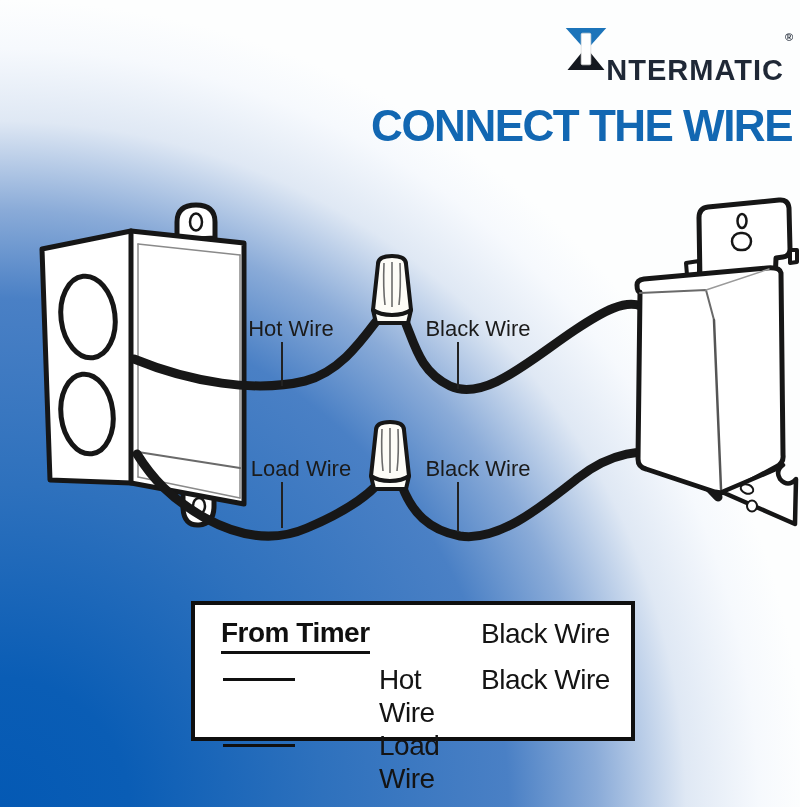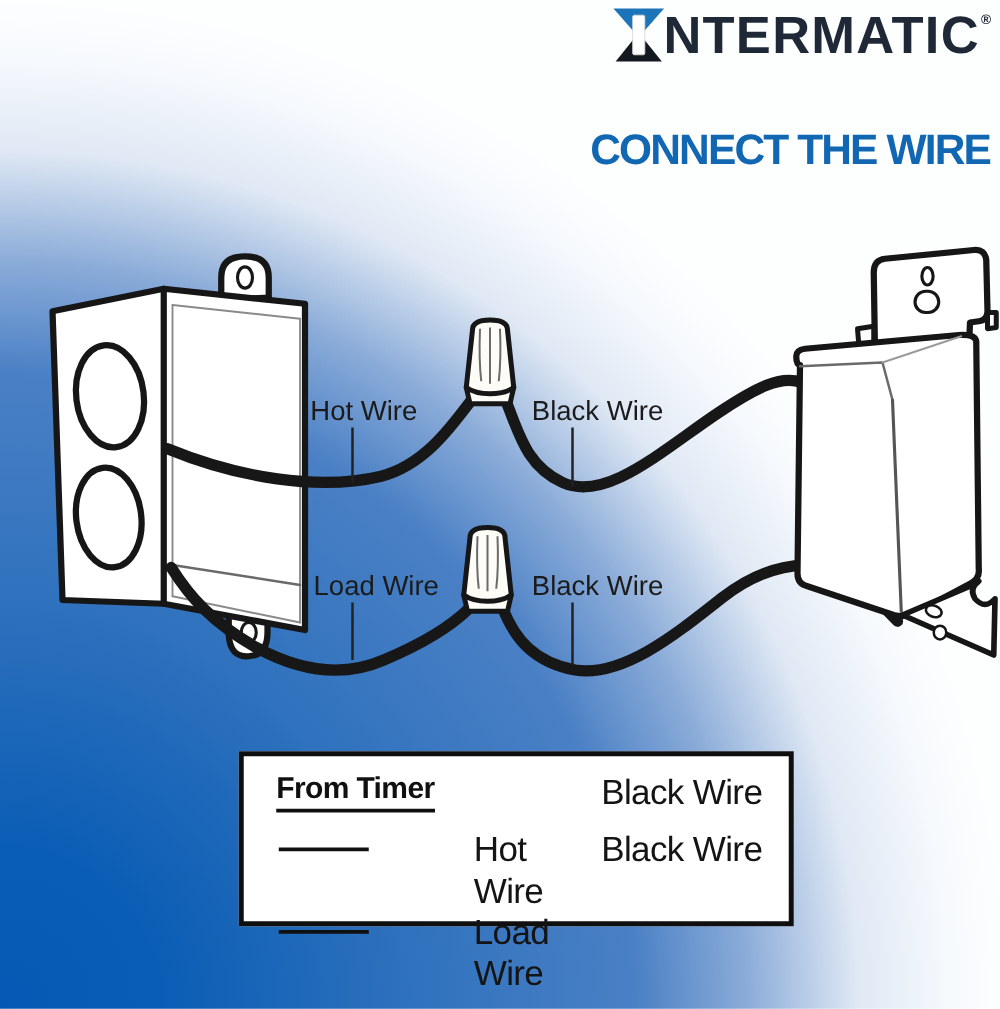--- a/index.html
+++ b/index.html
@@ -6,42 +6,42 @@
   body { font-family:"Liberation Sans", sans-serif; }
   #stage {
     position:relative; width:800px; height:807px; overflow:hidden;
     background: radial-gradient(circle 807px at 0% 100%,
       #0459b4 0%, #0a5db5 16%, #2e71bd 40%, #4a80c5 63%,
       #8aabd8 74%, #dfe8f4 85%, #f6f9fd 94%, #fdfefe 100%);
   }
   
   .logo { position:absolute; top:6px; right:8px; display:flex; align-items:center; }
   .logo-text {
-    font-weight:bold; font-size:42px; letter-spacing:1px; color:#1f2836;
-    margin-left:-7px; line-height:44px;
+    font-weight:bold; font-size:29px; letter-spacing:1px; color:#1f2836;
+    margin-left:-7px; line-height:44px;margin-top:42px;
   }
   .logo-reg { font-size:11px; font-weight:bold; color:#1f2836; position:relative; top:-12px; left:1px; }
   
   .title {
     position:absolute; top:101px; right:8px;
-    font-size:34px; font-weight:bold; letter-spacing:-1.5px; color:#1267b2;
+    font-size:44px; font-weight:bold; letter-spacing:-1.5px; color:#1267b2;
     white-space:nowrap;
   }
   
   .diagram { position:absolute; left:0; top:0; width:800px; height:807px; }
   
   .legend {
     position:absolute; left:191px; top:601px; width:444px; height:140px;
     background:#ffffff; border:4px solid #0f0f0f; box-sizing:border-box;
     padding:12px 0 0 26px;
   }
   .legend-grid { display:grid; grid-template-columns:158px 102px 1fr; }
   .lg-head { height:46px; }
   .u {
-    font-weight:bold; font-size:24px; color:#101010;
+    font-weight:bold; font-size:28px; color:#101010;
     border-bottom:3px solid #101010; padding-bottom:2px; display:inline-block;
     letter-spacing:-0.5px;
   }
   .cell { font-size:28px; line-height:33px; color:#141414; letter-spacing:-0.5px; }
   .dashcell { position:relative; }
   .dash { position:absolute; left:2px; top:15px; width:72px; height:3px; background:#101010; }
 </style>
 </head>
 <body>
 

